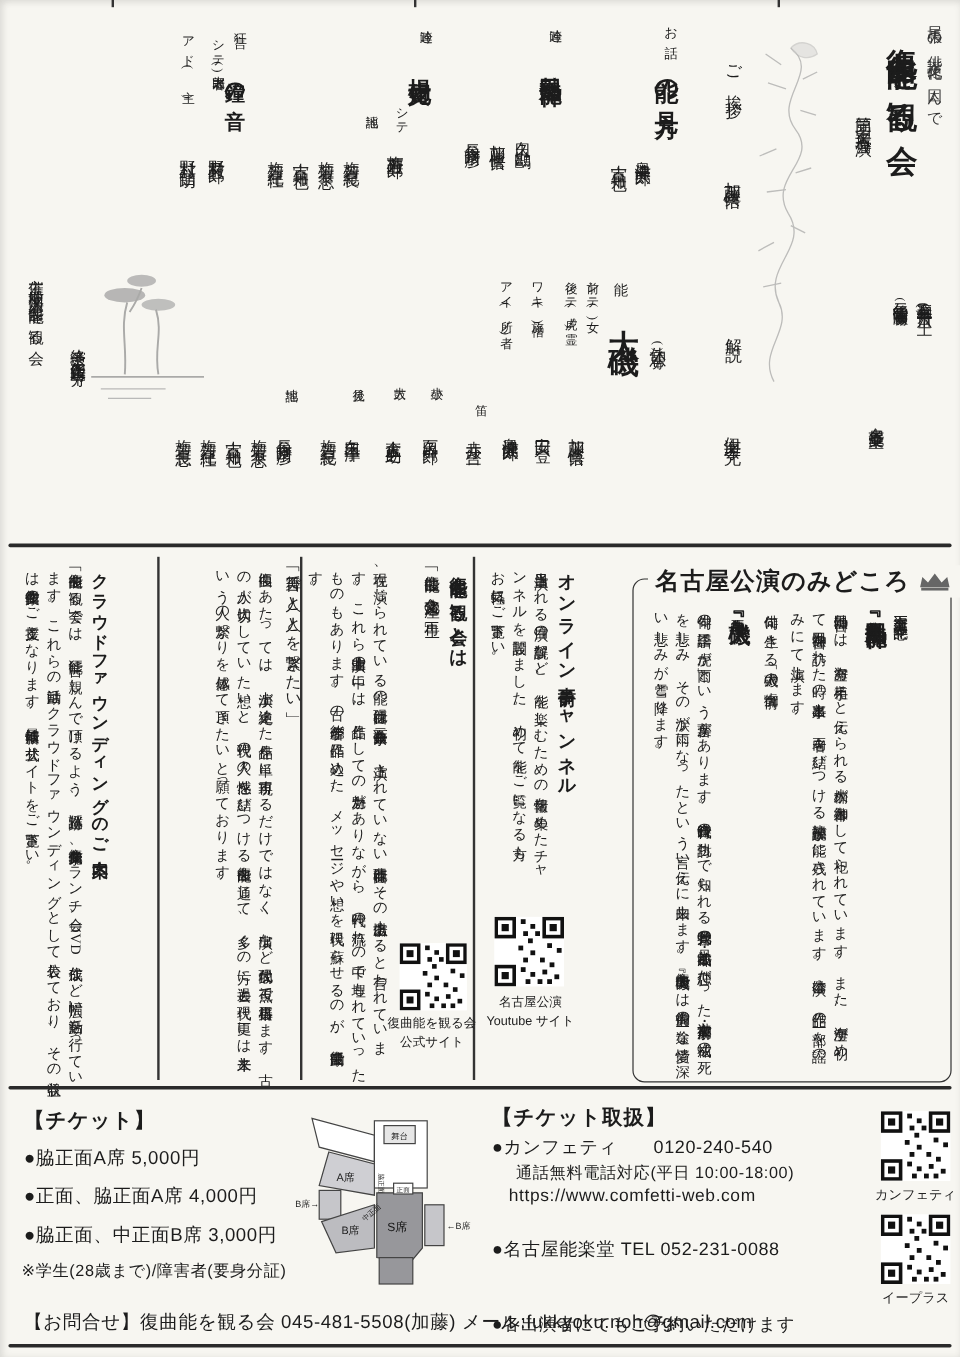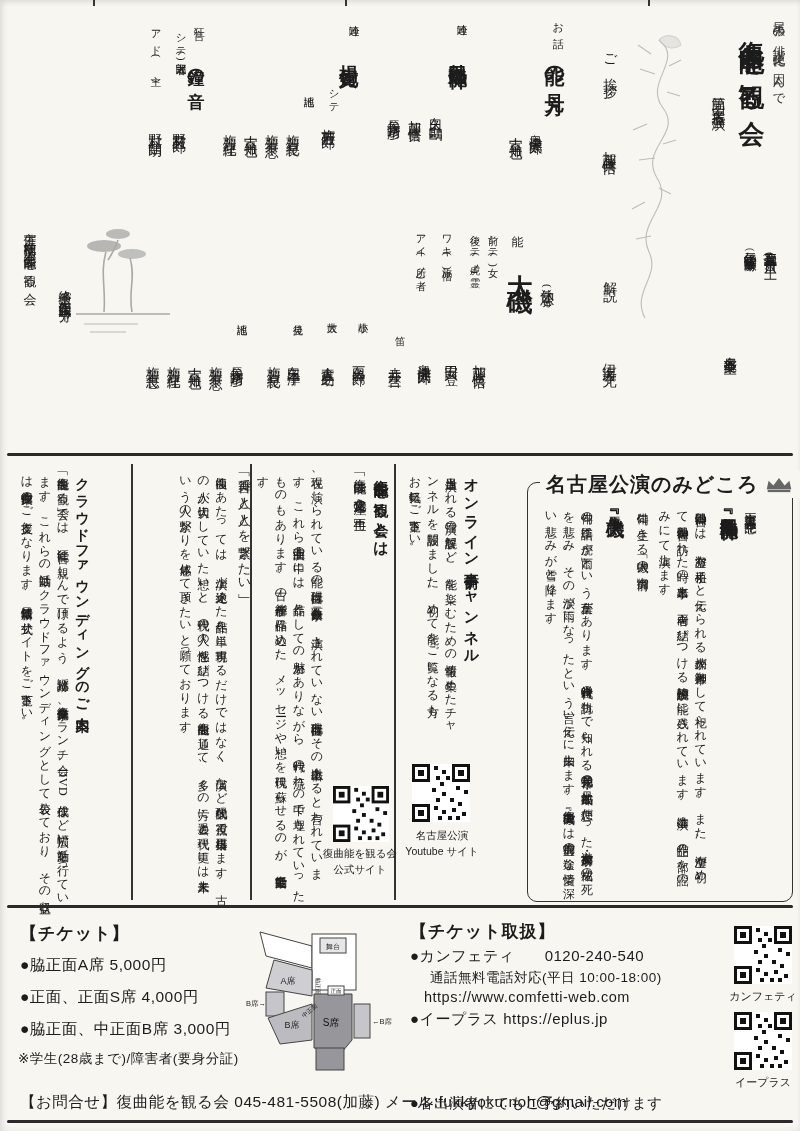--- a/index.html
+++ b/index.html
@@ -241,21 +241,21 @@
         <div class="para" style="margin-left:6px">「復曲能を観る会」では、能狂言に親しんで頂けるよう、謡跡巡り、復曲作業見学、ランチ会、DVD作成など幅広い活動を行っています。これらの活動はクラウドファウンディングとして公表しており、その収益は復曲作業のご支援となります。最新情報は公式サイトをご覧下さい。</div>
       </div>
     </div>
   </section>
 
   <div class="rule" style="top:905px"></div>
 
   <section class="bottom" style="top:908px;height:212px">
     <div class="abs hdr" style="left:20px;top:14px">【チケット】</div>
     <div class="ln" style="left:20px;top:47px;font-size:15.5px">●脇正面A席 5,000円</div>
-    <div class="ln" style="left:20px;top:79px;font-size:15.5px">●正面、正面S席 4,000円</div>
+    <div class="ln" style="left:20px;top:79px;font-size:15.5px">●正面、脇正面A席 4,000円</div>
     <div class="ln" style="left:20px;top:111px;font-size:15.5px">●脇正面、中正面B席 3,000円</div>
     <div class="ln" style="left:18px;top:142px;font-size:13.5px">※学生(28歳まで)/障害者(要身分証)</div>
 
     <svg class="abs" style="left:246px;top:20px" width="160" height="150" viewBox="0 0 160 150">
       <g stroke="#444" stroke-width="1" font-family="'Liberation Sans','DejaVu Sans',sans-serif">
         <polygon points="14,4 66,18 66,40 20,28" fill="#fff"></polygon>
         <rect x="66" y="6" width="44" height="56" fill="#fff"></rect>
         <rect x="74" y="10" width="26" height="15" fill="#e6e6e6"></rect>
         <text x="87" y="21" font-size="7" text-anchor="middle" fill="#222" stroke="none">舞台</text>
         <polygon points="28,32 66,42 66,68 20,60" fill="#cfcfd3"></polygon>
@@ -275,21 +275,21 @@
         <text x="70" y="50" font-size="5.5" fill="#222" stroke="none" transform="rotate(90,70,50)">脇正面</text>
       </g>
     </svg>
 
     <div class="abs hdr" style="left:410px;top:12px">【チケット取扱】</div>
     <div class="ln" style="left:410px;top:39px">
       <span>●カンフェティ</span><span style="margin-left:30px">0120-240-540</span>
     </div>
     <div class="ln" style="left:430px;top:61px;font-size:13.5px">通話無料電話対応(平日 10:00-18:00)</div>
     <div class="ln" style="left:424px;top:81px;font-size:14.5px">https://www.comfetti-web.com</div>
-    <div class="ln" style="left:410px;top:102px">●イープラス https://eplus.jp</div>
+    <div class="ln" style="left:410px;top:124px">●名古屋能楽堂 TEL 052-231-0088</div>
     <div class="ln" style="left:410px;top:186px;font-size:14.5px">●各出演者にてもご予約いただけます</div>
 
     <svg class="qr" style="left:734px;top:18px" width="58" height="58">
         <use href="#qrp"></use>
       </svg>
     <div class="qrcap" style="left:722px;top:80px;width:82px;font-size:11px">カンフェティ</div>
     <svg class="qr" style="left:734px;top:104px" width="58" height="58">
         <use href="#qrp"></use>
       </svg>
     <div class="qrcap" style="left:722px;top:166px;width:82px;font-size:11px">イープラス</div>

